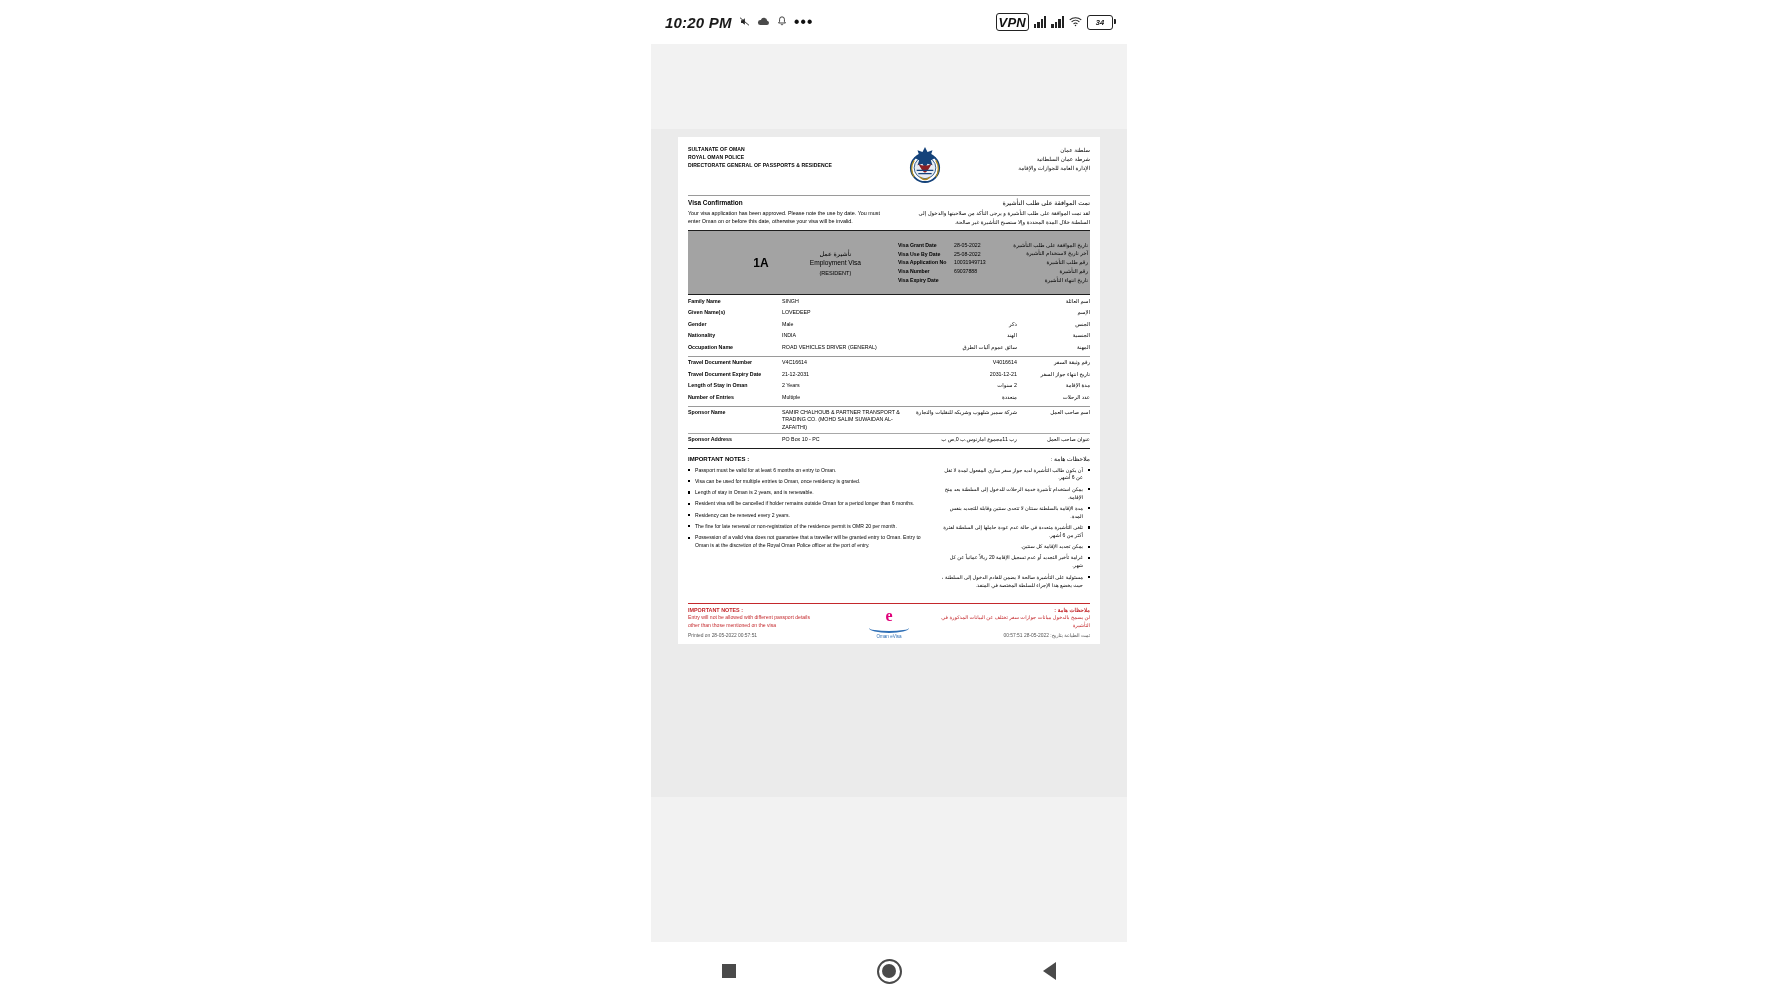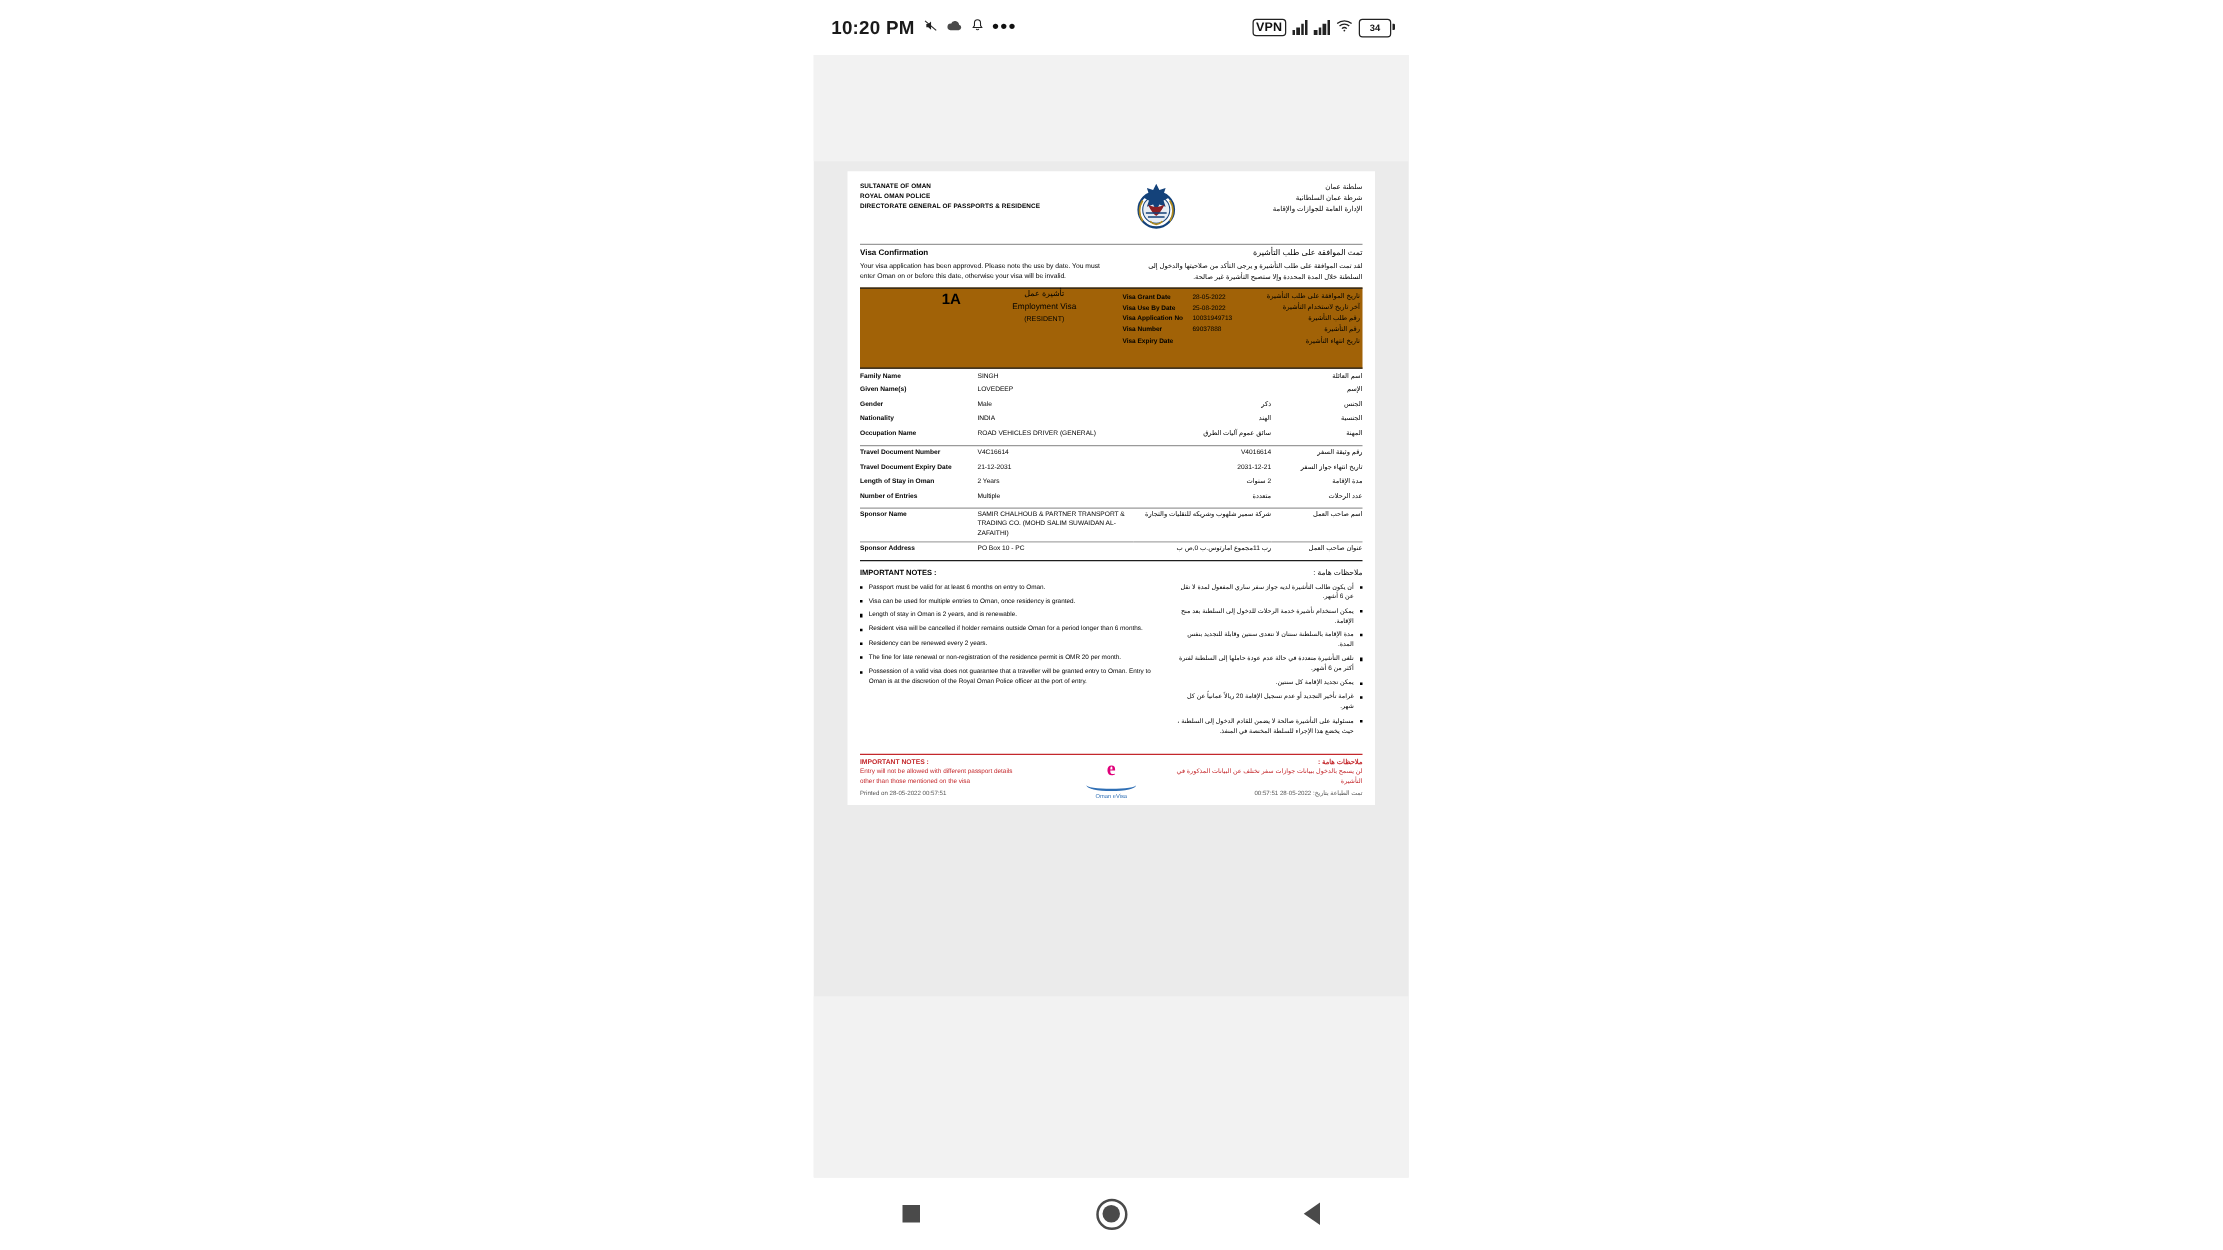--- a/index.html
+++ b/index.html
@@ -30,34 +30,35 @@
   #statusbar {
     position: absolute;
     left: 0; top: 0;
     width: 476px;
     height: 44px;
     display: flex;
     align-items: center;
     padding: 0 14px;
     box-sizing: border-box;
     color: #111;
+    font-style: italic;
   }
   #statusbar .clock {
     font-size: 15px;
     font-weight: bold;
     letter-spacing: .2px;
     color: #1a1a1a;
   }
   .sb-left { display: flex; align-items: center; gap: 7px; }
   .sb-right { display: flex; align-items: center; gap: 5px; margin-left: auto; }
   .sb-icon { display: inline-block; line-height: 1; }
   .vpn-badge {
     border: 1.3px solid #222;
     border-radius: 3px;
-    font-size: 10px;
+    font-size: 13px;
     font-weight: bold;
     padding: 1px 2px 0 2px;
     letter-spacing: .2px;
   }
   .batt {
     position: relative;
     width: 24px; height: 13px;
     border: 1.3px solid #222;
     border-radius: 3px;
     display: flex; align-items: center; justify-content: center;
@@ -136,25 +137,25 @@
   .confirm-title-ar { font-size: 6.4px; direction: rtl; }
   .confirm-body {
     display: flex; justify-content: space-between; align-items: flex-start;
     padding-bottom: 4px; gap: 20px;
   }
   .confirm-en { width: 210px; font-size: 5.4px; line-height: 1.5; }
   .confirm-ar { width: 185px; font-size: 5.4px; direction: rtl; text-align: right; line-height: 1.65; }
 
   
   .band {
-    background: #a16207;
+    background: #a3a3a3;
     border-top: 1.2px solid #1d1d1d;
     border-bottom: 1.2px solid #1d1d1d;
     display: flex;
-    align-items: flex-start;
+    align-items: center;
     height: 63px;
   }
   .band .photo {
     width: 52px;
     margin: 3px 4px 3px 0;
     background: #7c6a5a;
     position: relative;
     overflow: hidden;
     flex: 0 0 auto;
   }

